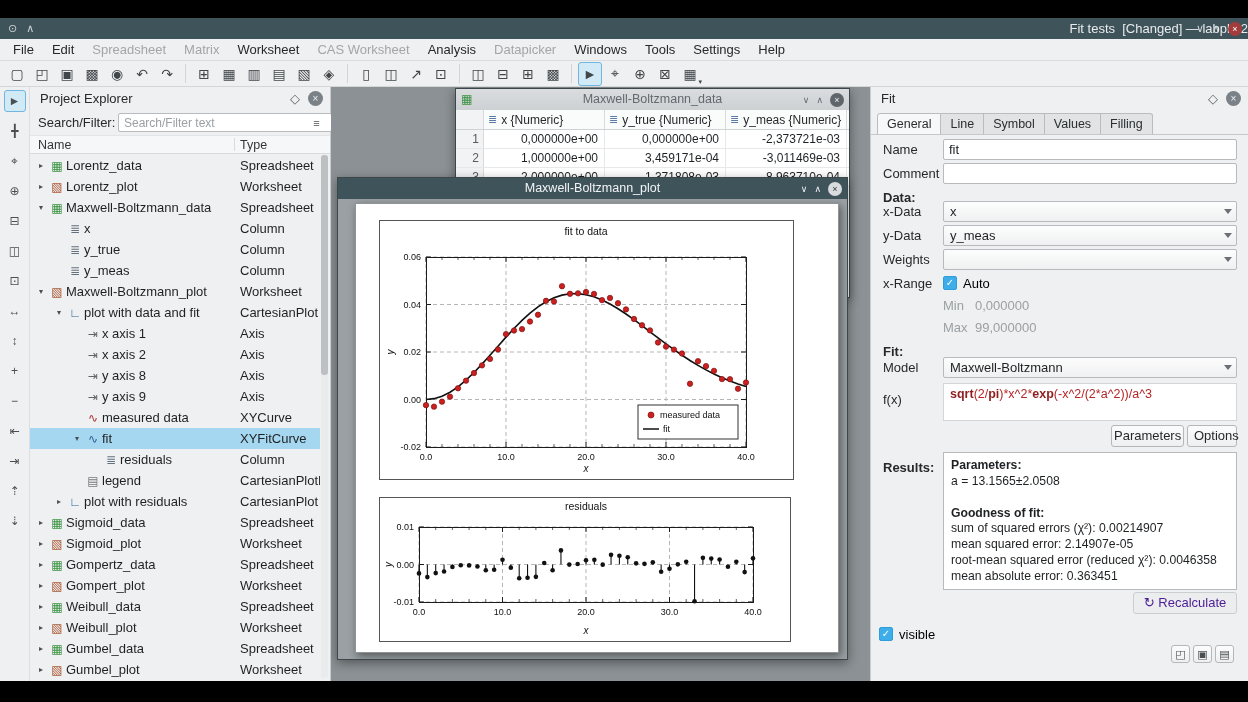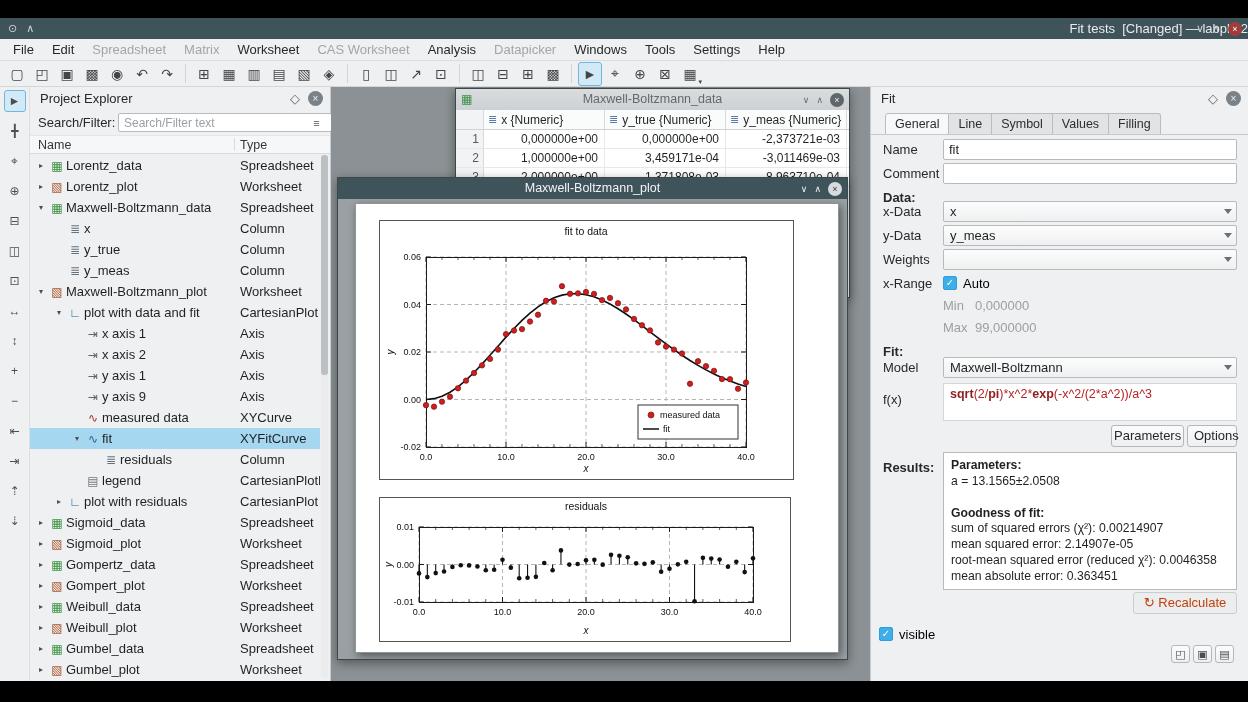--- a/index.html
+++ b/index.html
@@ -80,37 +80,37 @@
   .ss-row{display:flex;height:19px;border-bottom:1px solid #e6e8e9;font-size:12px}
   .ss-rn{width:28px;background:#f2f3f4;border-right:1px solid #d7dadb;text-align:right;padding-right:4px;color:#565b5e;line-height:18px}
   .ss-cell{width:121px;border-right:1px solid #e6e8e9;text-align:right;padding-right:6px;line-height:18px;color:#1e2123}
 
   
   .ws-body{position:absolute;left:0;right:0;top:21px;bottom:0;background:#9aa0a3;overflow:hidden}
   .page{position:absolute;left:17px;top:4px;width:484px;height:450px;background:#fff;border:1px solid #8f9497;box-shadow:2px 3px 8px rgba(0,0,0,.45)}
   svg text{font-family:"Liberation Sans","DejaVu Sans",sans-serif}
 
   
-  .tabs{position:absolute;left:14px;top:26px;display:flex}
+  .tabs{position:absolute;left:6px;top:26px;display:flex}
   .tab{padding:0 9px;line-height:20px;font-size:12.5px;color:#2a2e30;border:1px solid #b9bdc0;border-left:none;background:#e1e3e5}
   .tab:first-child{border-left:1px solid #b9bdc0;border-top-left-radius:3px}
   .tab:last-child{border-top-right-radius:3px}
   .tab.active{background:#f7f8f9}
   .tabline{position:absolute;left:0;right:0;top:47px;height:1px;background:#c6c9cc}
   .flabel{position:absolute;left:12px;font-size:13px;color:#26292b;line-height:21px;white-space:nowrap}
   .flabel.sec{font-weight:bold}
   .flabel.dis{color:#9aa0a4}
   .fvalue-dis{position:absolute;font-size:13px;color:#9aa0a4;line-height:21px}
   .input{position:absolute;left:72px;width:294px;height:21px;border:1px solid #b7bbbe;border-radius:2px;background:#fff;font-size:13px;padding:0 5px;color:#1e2123;font-family:inherit}
   .combo{position:absolute;left:72px;width:294px;height:21px;border:1px solid #b7bbbe;border-radius:2px;background:linear-gradient(#fdfdfd,#eff0f1);font-size:13px;line-height:19px;padding:0 18px 0 6px;color:#1e2123;white-space:nowrap;overflow:hidden}
   .combo-ch{position:absolute;right:4px;top:7px;width:0;height:0;border-left:4px solid transparent;border-right:4px solid transparent;border-top:5px solid #6b7074}
   .checkbox{position:absolute;width:14px;height:14px;border-radius:2px;background:#3daee9;border:1px solid #2f9dd8;color:#fff;font-size:10px;line-height:12px;text-align:center}
   .cb-label{position:absolute;font-size:13px;line-height:16px;color:#000000}
   .btn{position:absolute;height:22px;border:1px solid #b4b8bb;border-radius:3px;background:linear-gradient(#fcfcfd,#edeff0);font-size:13px;color:#26292b;line-height:20px;padding:0 2px;text-align:center}
-  .btn.disabled{color:#c2410c;border-color:#cbcecf;background:#ecedee}
+  .btn.disabled{color:#4c1d95;border-color:#cbcecf;background:#ecedee}
   .formula-box{position:absolute;left:72px;width:294px;height:38px;border:1px solid #d3d6d8;background:#fff;font-size:12.5px;padding:3px 6px}
   .ftok.fn{color:#8f1d1d;font-weight:bold}
   .ftok.op{color:#b42525}
   .results-box{position:absolute;left:72px;width:294px;height:138px;border:1px solid #b7bbbe;background:#fff;font-size:12.2px;color:#1e2123;padding:5px 7px;line-height:1.3;overflow:hidden}
   .res-line.bold{font-weight:bold}
   .small-btn{position:absolute;width:19px;height:18px;border:1px solid #b4b8bb;border-radius:3px;background:linear-gradient(#fcfcfd,#edeff0);font-size:11px;color:#4a4f52;text-align:center;line-height:16px}
 </style>
 </head>
 <body>
 
@@ -282,21 +282,21 @@
             <span style="width: 40px;"></span>
             <span class="tr-arrow"></span>
             <span class="tr-icon" style="color: rgb(97, 102, 106);">⇥</span>
             <span class="tr-name">x axis 2</span>
             <span class="tr-type">Axis</span>
           </div>
           <div class="tree-row">
             <span style="width: 40px;"></span>
             <span class="tr-arrow"></span>
             <span class="tr-icon" style="color: rgb(97, 102, 106);">⇥</span>
-            <span class="tr-name">y axis 1</span>
+            <span class="tr-name">y axis 8</span>
             <span class="tr-type">Axis</span>
           </div>
           <div class="tree-row">
             <span style="width: 40px;"></span>
             <span class="tr-arrow"></span>
             <span class="tr-icon" style="color: rgb(97, 102, 106);">⇥</span>
             <span class="tr-name">y axis 9</span>
             <span class="tr-type">Axis</span>
           </div>
           <div class="tree-row">

